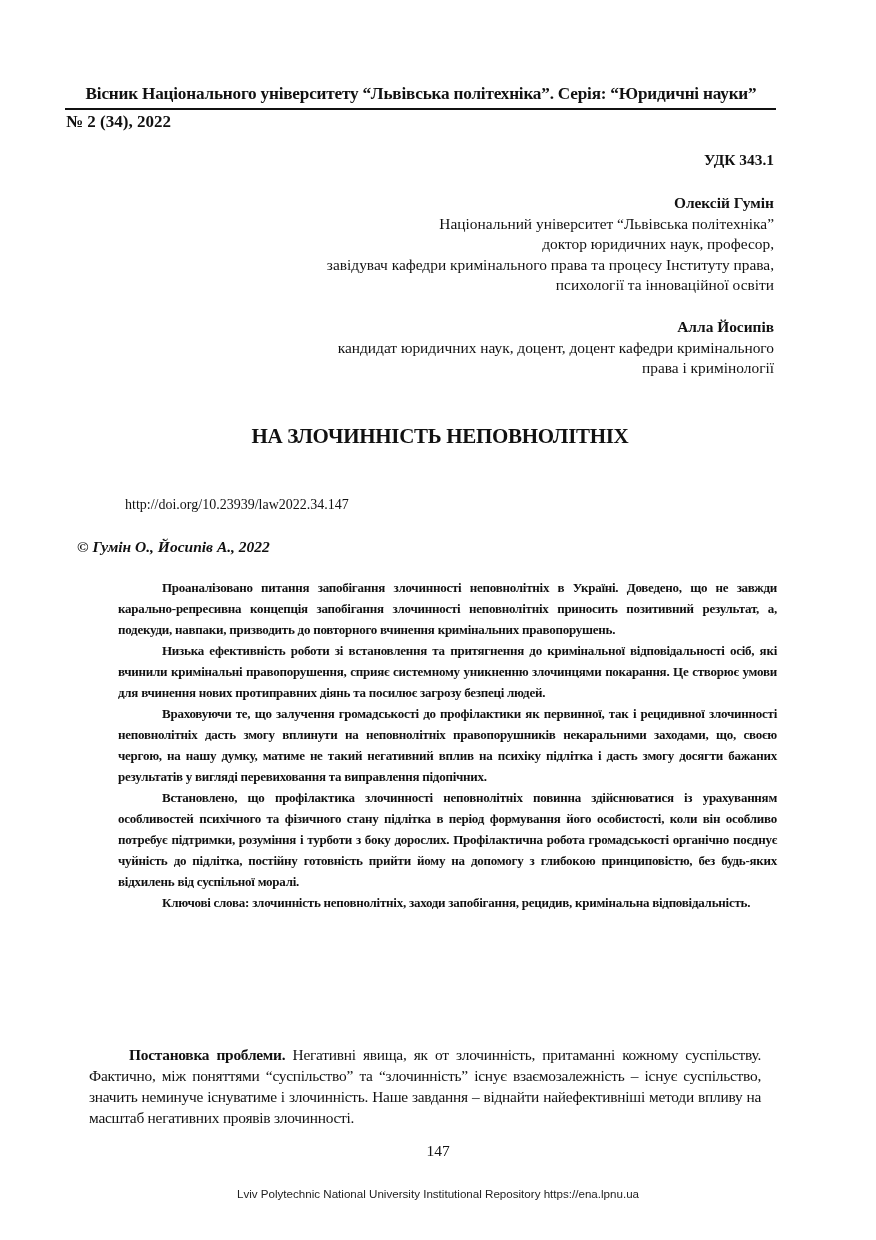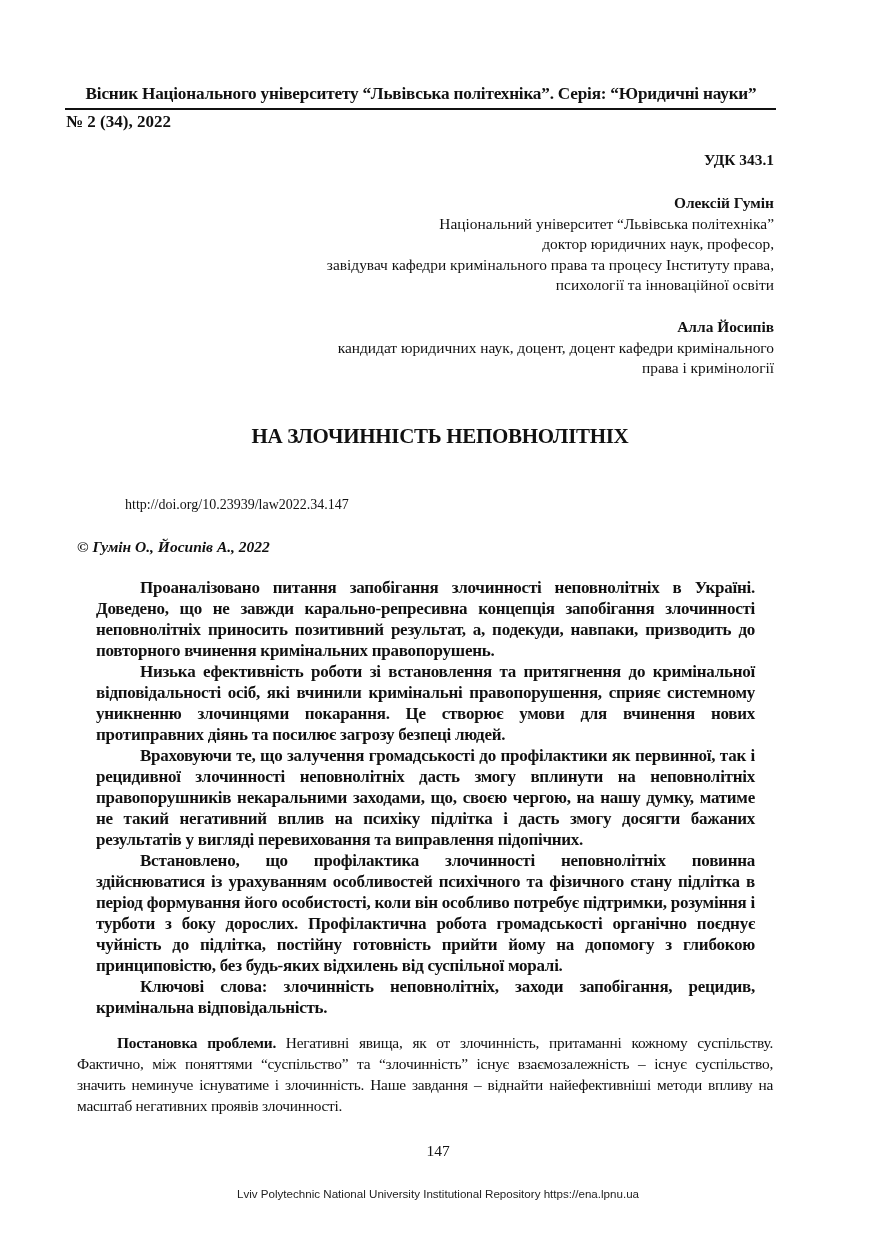--- a/index.html
+++ b/index.html
@@ -85,45 +85,45 @@
       position: absolute;
       left: 77px;
       top: 537px;
       font-size: 15.5px;
       font-style: italic;
       font-weight: bold;
       line-height: 20px;
     }
     .abstract {
       position: absolute;
-      left: 96px;
+      left: 118px;
       width: 659px;
       top: 577px;
       font-weight: bold;
-      font-size: 17px;
+      font-size: 13px;
       line-height: 21px;
       text-align: justify;
       letter-spacing: -0.25px;
     }
     .abstract p {
       margin: 0;
       text-indent: 44px;
     }
     .body-text {
       position: absolute;
       left: 77px;
       width: 696px;
       top: 1032px;
       font-size: 15.4px;
       line-height: 21px;
       text-align: justify;
       letter-spacing: -0.25px;
     }
     .body-text p {
-      margin: 0;
+      margin: 12px;
       text-indent: 40px;
     }
     .lead { font-weight: bold; }
     .page-number {
       position: absolute;
       left: 0;
       width: 876px;
       top: 1142px;
       text-align: center;
       font-size: 15.5px;

